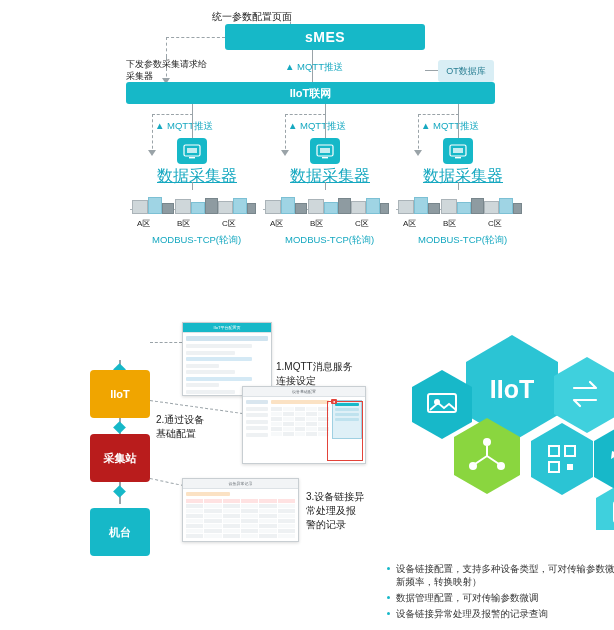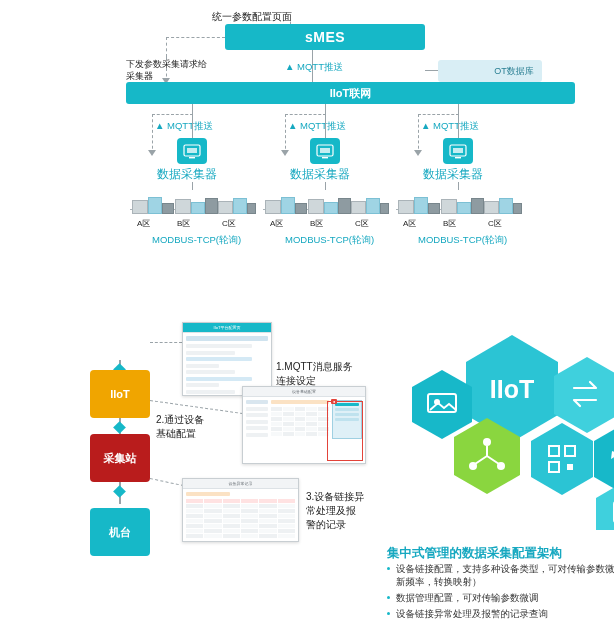--- a/index.html
+++ b/index.html
@@ -18,35 +18,34 @@
   .caption-top{
     left:170px;top:10px;font-size:10px;color:#222;
   }
   .smes-box{
     left:183px;top:24px;width:200px;height:26px;
     background:#16b8c8;color:#fff;border-radius:3px;
     display:flex;align-items:center;justify-content:center;
     font-size:14px;font-weight:bold;letter-spacing:.5px;
   }
   .iiot-box{
-    left:84px;top:82px;width:449px;height:22px;
+    left:84px;top:82px;width:369px;height:22px;
     background:#16b8c8;color:#fff;border-radius:3px;
     display:flex;align-items:center;justify-content:center;
     font-size:11px;font-weight:bold;
   }
   .ot-box{
     left:396px;top:60px;width:56px;height:22px;
     background:#d9eef5;color:#2a7f93;border-radius:3px;
     display:flex;align-items:center;justify-content:center;
     font-size:9px;
-    padding-left:48px;
   }
   .lbl-mqtt{color:#16a8c0;font-size:9.5px;white-space:nowrap;}
   .lbl-dark{color:#222;font-size:9px;line-height:12px;white-space:nowrap;}
-  .lbl-collector{color:#16a8c0;font-size:12px;white-space:nowrap;}
+  .lbl-collector{color:#16a8c0;font-size:16px;white-space:nowrap;text-decoration:underline;}
   .lbl-modbus{color:#16a8c0;font-size:9.5px;white-space:nowrap;}
   .lbl-zone{color:#222;font-size:8px;white-space:nowrap;}
 
   .dashline{border:0;border-top:1px dashed #9aa3a8;position:absolute;}
   .dashvert{border:0;border-left:1px dashed #9aa3a8;position:absolute;}
   .solidvert{border:0;border-left:1px solid #9aa3a8;position:absolute;}
   .solidline{border:0;border-top:1px solid #9aa3a8;position:absolute;}
 
   .arrow-down{
     width:0;height:0;border-left:4px solid transparent;border-right:4px solid transparent;
@@ -454,20 +453,19 @@
         <polygon points="215,150 246,168 246,200 215,218 184,200 184,168" fill="#3fd0dd"></polygon>
         <rect x="202" y="172" width="26" height="20" rx="2" fill="none" stroke="#fff" stroke-width="2"></rect>
         <rect x="207" y="177" width="6" height="4" fill="#fff"></rect>
           <rect x="217" y="177" width="6" height="4" fill="#fff"></rect>
         <rect x="207" y="184" width="6" height="4" fill="#fff"></rect>
           <rect x="217" y="184" width="6" height="4" fill="#fff"></rect>
       </g>
     </svg>
   </div>
 
-  <div class="bottom-title">集中式管理的数据采集配置架构</div>
   <div class="bullets">
     <div class="bullet">设备链接配置，支持多种设备类型，可对传输参数微调（更新频率，转换映射）</div>
     <div class="bullet">数据管理配置，可对传输参数微调</div>
     <div class="bullet">设备链接异常处理及报警的记录查询</div>
   </div>
 
 </div>
 
 </body></html>

